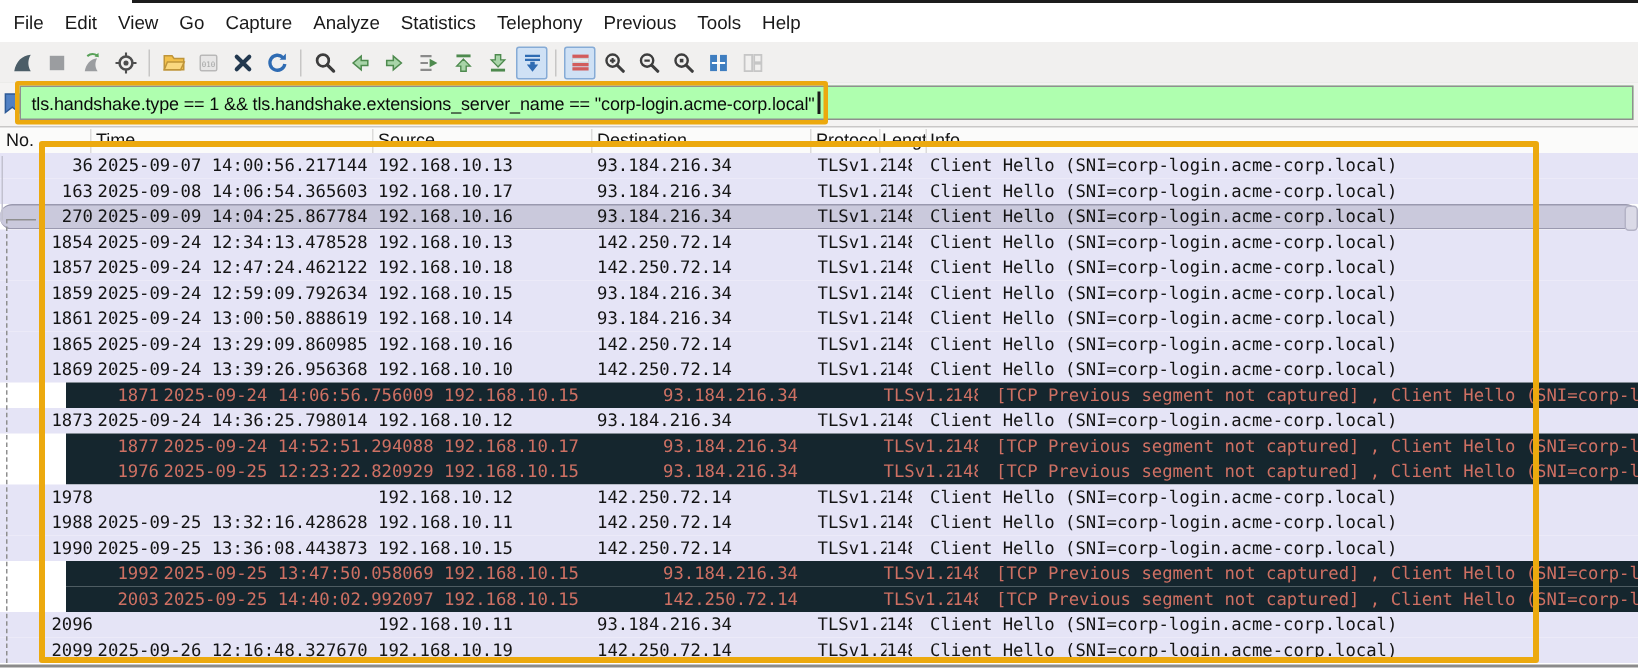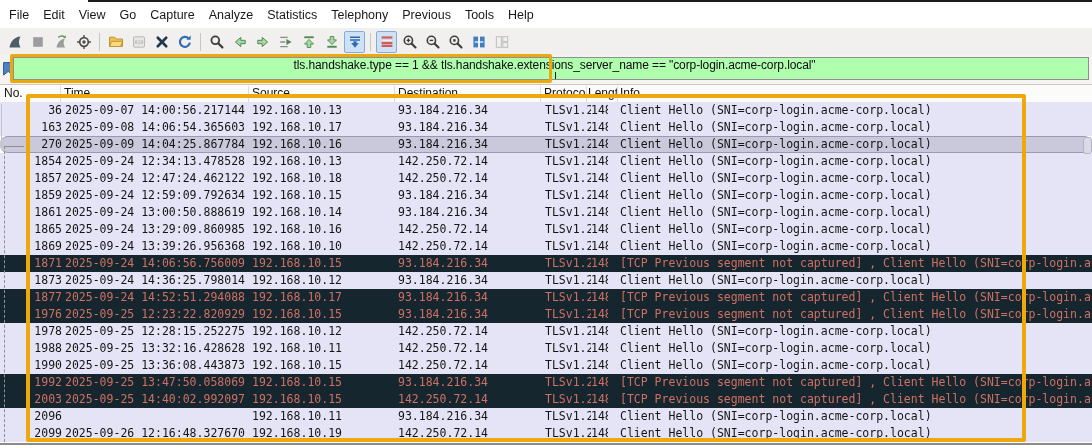--- a/index.html
+++ b/index.html
@@ -32,42 +32,42 @@
   .tb-btn.disabled{opacity:.9;}
   .tb-btn svg{display:block;}
   .tb-sep{width:1px;height:18px;background:#c7c6c5;margin:0 4px;}
   
   .filterbar{position:absolute;left:0;right:0;top:55px;height:29px;background:#f4f3f2;}
   .filter-bookmark{position:absolute;left:1px;top:6px;width:14px;height:16px;}
   .filter-input{
     position:absolute;left:13px;right:3px;top:2px;height:23px;box-sizing:border-box;
     background:var(--filter-bg,#afffaf);border:1px solid #8f8f8f;
     display:flex;align-items:center;padding-left:7px;
-    font-size:12px;letter-spacing:-0.1px;color:#0b0b0b;white-space:nowrap;overflow:hidden;flex-direction:column;
+    font-size:12px;letter-spacing:-0.1px;color:#0b0b0b;white-space:nowrap;overflow:hidden;
   }
   .filter-cursor{display:inline-block;width:1.5px;height:15px;background:#1a1a1a;margin-left:2px;}
   
   .plist-header{
     position:absolute;left:0;right:0;top:84px;height:26px;background:#fbfbfa;
     border-top:1px solid #c9c8c7;border-bottom:1px solid #c6c5c4;box-sizing:border-box;
   }
   .col-label{
     position:absolute;top:0;height:16px;line-height:16px;
     font-size:12px;color:#141414;white-space:nowrap;overflow:hidden;
   }
   .col-sep{position:absolute;top:1px;bottom:1px;width:1px;background:#dcdbda;}
   
   .plist{
     position:absolute;left:0;right:0;top:102px;height:340px;overflow:hidden;
     font-family:"DejaVu Sans Mono","Liberation Mono",monospace;
     font-size:11.5px;
   }
   .row{position:relative;height:17px;line-height:17px;background:var(--row-bg,#e5e4f6);color:#141414;}
   .row span{position:absolute;top:0;white-space:nowrap;overflow:hidden;}
-  .row.bad{background:var(--bad-bg,#15262e);color:var(--bad-fg,#ce7063);}
+  .row.bad{background:var(--bad-bg,#15262e);color:var(--bad-fg,#ce7063);margin-left:44px;}
   .row.selected{
     background:var(--sel-bg,#cac9dc);
     border-top:1px solid #9a99af;border-bottom:1px solid #9a99af;
     box-sizing:border-box;line-height:15px;border-radius:8px;
   }
   .c-no{left:6px;width:56px;text-align:right;}
   .c-time{left:65px;width:184px;}
   .c-src{left:252px;width:146px;}
   .c-dst{left:398px;width:147px;}
   .c-proto{left:545px;width:46px;}
@@ -427,21 +427,20 @@
       <span class="c-no">1976</span>
       <span class="c-time">2025-09-25 12:23:22.820929</span>
       <span class="c-src">192.168.10.15</span>
       <span class="c-dst">93.184.216.34</span>
       <span class="c-proto">TLSv1.2</span>
       <span class="c-len">148</span>
       <span class="c-info">[TCP Previous segment not captured] , Client Hello (SNI=corp-login.acme-corp.local)</span>
     </div>
     <div class="row">
       <span class="c-no">1978</span>
-      <span class="c-time">2025-09-25 12:28:15.252275</span>
       <span class="c-src">192.168.10.12</span>
       <span class="c-dst">142.250.72.14</span>
       <span class="c-proto">TLSv1.2</span>
       <span class="c-len">148</span>
       <span class="c-info">Client Hello (SNI=corp-login.acme-corp.local)</span>
     </div>
     <div class="row">
       <span class="c-no">1988</span>
       <span class="c-time">2025-09-25 13:32:16.428628</span>
       <span class="c-src">192.168.10.11</span>

